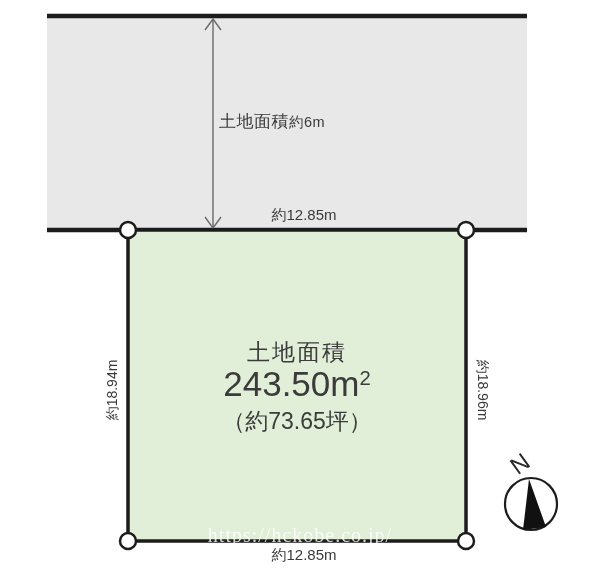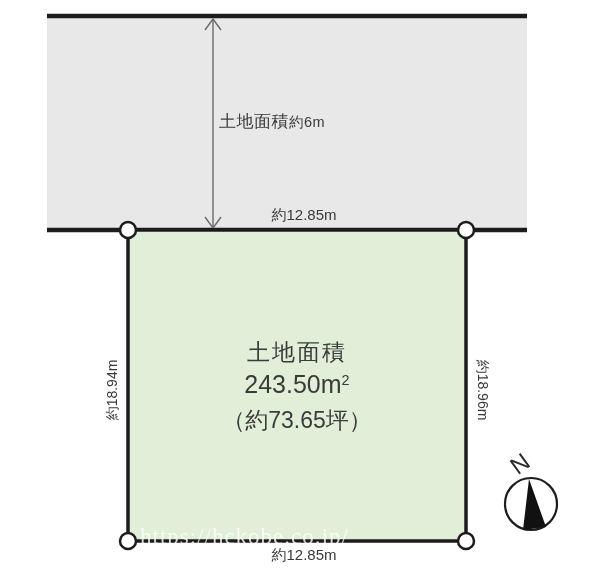--- a/index.html
+++ b/index.html
@@ -20,35 +20,35 @@
   .road-label .small { font-size: 14.5px; margin-top: 16px; }
 
   .top-dim    { left: 238px; top: 206px; width: 132px; text-align: center; font-size: 15px; }
   .bottom-dim { left: 238px; top: 546px; width: 132px; text-align: center; font-size: 15px; }
 
   .left-dim  { left: 113px; top: 390px; transform: translate(-50%,-50%) rotate(-90deg); font-size: 14px; white-space: nowrap; }
   .right-dim { left: 482px; top: 390px; transform: translate(-50%,-50%) rotate(90deg);  font-size: 14px; white-space: nowrap; }
 
   .area-block { left: 128px; top: 336px; width: 338px; text-align: center; line-height: 32px; color: #3b3b3b; }
   .area-title { font-size: 23px; letter-spacing: 2px; }
-  .area-value { font-size: 25px; text-align: center; }
+  .area-value { font-size: 35px; text-align: center; }
   .area-value .sup { font-size: 58%; position: relative; top: -0.55em; }
   .area-tsubo { font-size: 23px; }
 
   .north-label {
     left: 505px; top: 450px; width: 30px; height: 28px;
     font-size: 24px; text-align: center; color: #2a2a2a;
     transform: rotate(-36deg);
     z-index: 2;
   }
 
   .watermark {
-    left: 140px; top: 524px; width: 300px; 
+    left: 150px; top: 524px; width: 300px; text-align: center;
     font-family: "Liberation Serif", "DejaVu Serif", serif;
-    font-size: 23px; letter-spacing: 1px;
+    font-size: 20px; letter-spacing: 1px;
     color: var(--watermark, rgba(255,255,255,0.8));
     z-index: 3;
   }
 </style>
 </head>
 <body>
 
 <div class="canvas">
 
   <svg class="svg-layer" width="600" height="569" viewBox="0 0 600 569">

